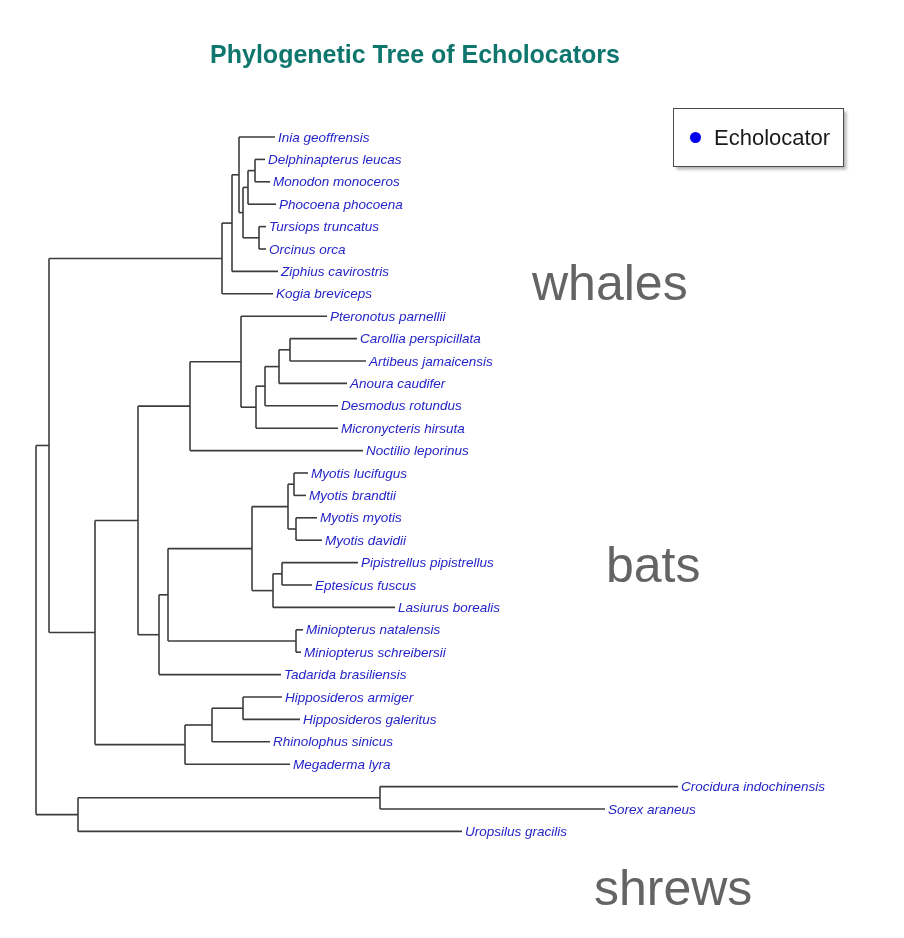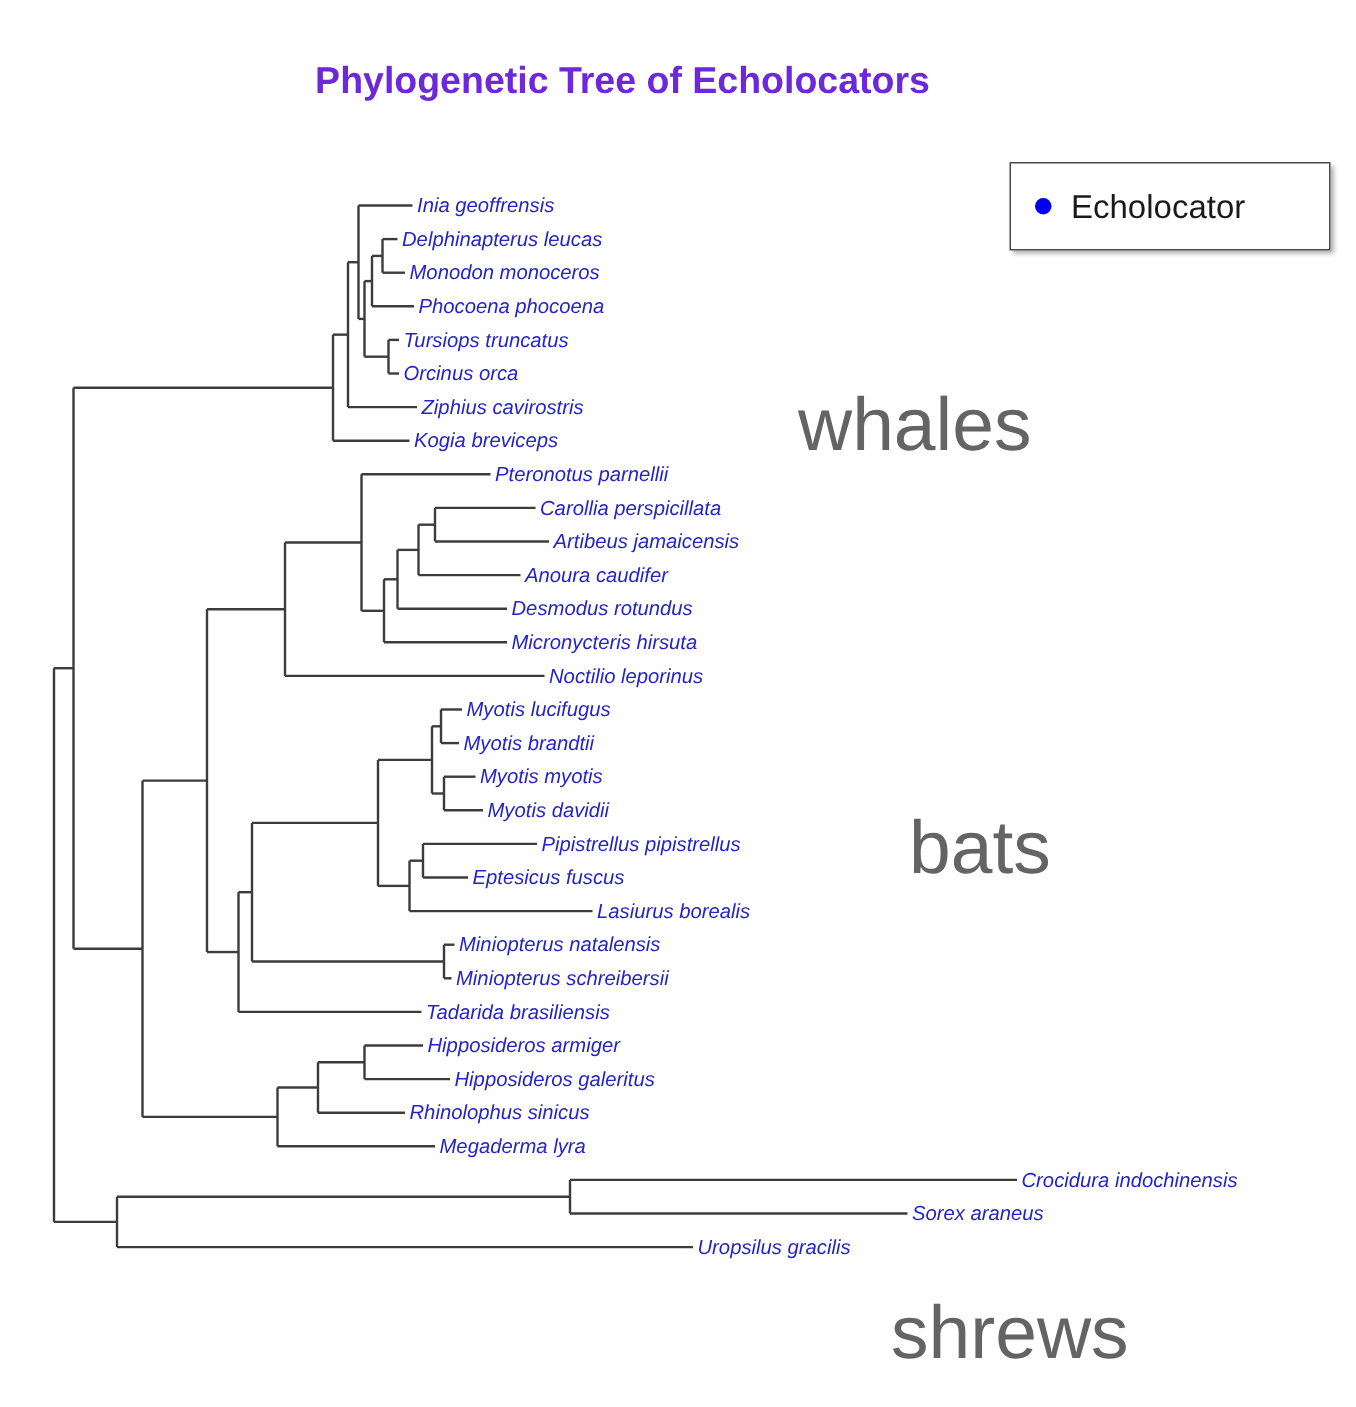--- a/index.html
+++ b/index.html
@@ -1,31 +1,31 @@
 <!DOCTYPE html>
 <html><head>
 <meta charset="utf-8">
 <style>
   html,body{margin:0;padding:0;background:#fff;}
   .page{position:relative;width:904px;height:938px;background:#ffffff;overflow:hidden;
         font-family:"Liberation Sans",sans-serif;}
   .title{position:absolute;left:185px;top:40px;width:460px;text-align:center;
          font-size:25px;font-weight:bold;color:#000;}
-  .legend{position:absolute;left:673px;top:108px;width:214px;height:59px;box-sizing:border-box;
+  .legend{position:absolute;left:673px;top:108px;width:171px;height:59px;box-sizing:border-box;
           border:1.6px solid #4a4a4a;background:#fff;display:flex;align-items:center;
           padding-left:16px;gap:13px;box-shadow:2.5px 2.5px 3px rgba(0,0,0,0.30);}
   .legend .dot{width:11px;height:11px;border-radius:50%;flex:0 0 auto;}
   .legend .lab{font-size:22px;color:#1a1a1a;}
   svg.tree{position:absolute;left:0;top:0;}
 </style>
 </head>
 <body>
 
 <div class="page">
-  <div class="title" style="color: #6d28d9;">Phylogenetic Tree of Echolocators</div>
+  <div class="title" style="color: #0f766e;">Phylogenetic Tree of Echolocators</div>
 
   <svg class="tree" width="904" height="938" viewBox="0 0 904 938">
       <line x1="36" y1="445.48124999999993" x2="36" y2="814.5999999999999" stroke="#3c3c3c" stroke-width="1.6"></line>
       <line x1="36" y1="445.48124999999993" x2="49" y2="445.48124999999993" stroke="#3c3c3c" stroke-width="1.6"></line>
       <line x1="49" y1="258.45" x2="49" y2="632.5124999999999" stroke="#3c3c3c" stroke-width="1.6"></line>
       <line x1="49" y1="258.45" x2="222" y2="258.45" stroke="#3c3c3c" stroke-width="1.6"></line>
       <line x1="222" y1="223.1" x2="222" y2="293.79999999999995" stroke="#3c3c3c" stroke-width="1.6"></line>
       <line x1="222" y1="223.1" x2="232" y2="223.1" stroke="#3c3c3c" stroke-width="1.6"></line>
       <line x1="232" y1="174.8" x2="232" y2="271.4" stroke="#3c3c3c" stroke-width="1.6"></line>
       <line x1="232" y1="174.8" x2="239" y2="174.8" stroke="#3c3c3c" stroke-width="1.6"></line>

